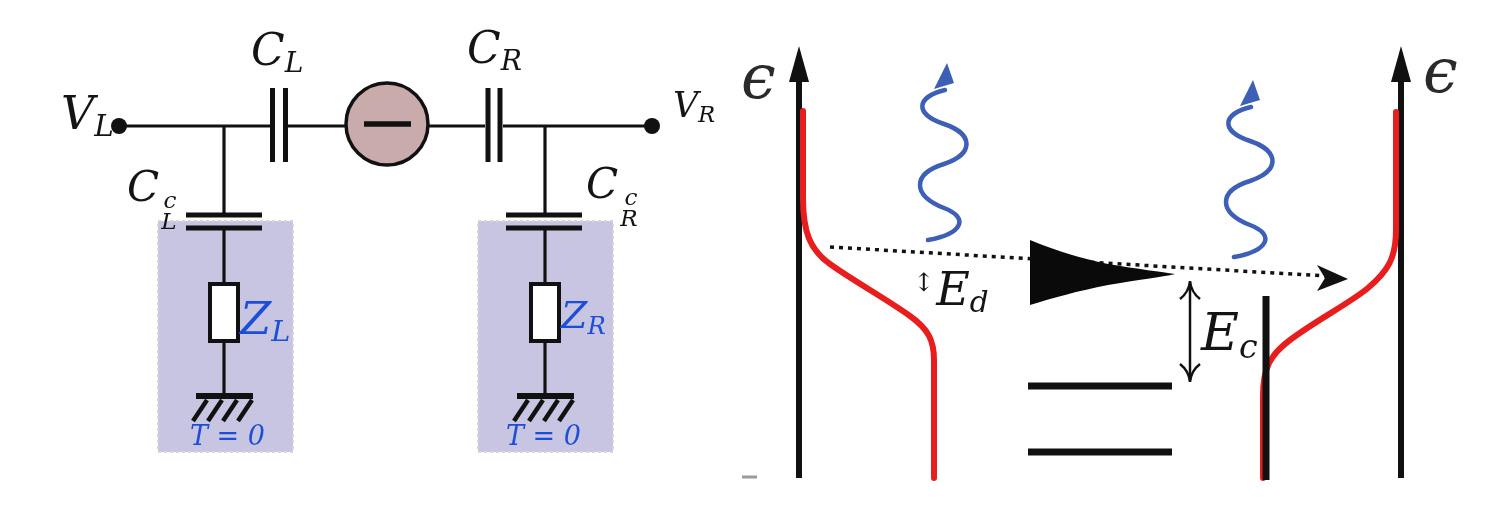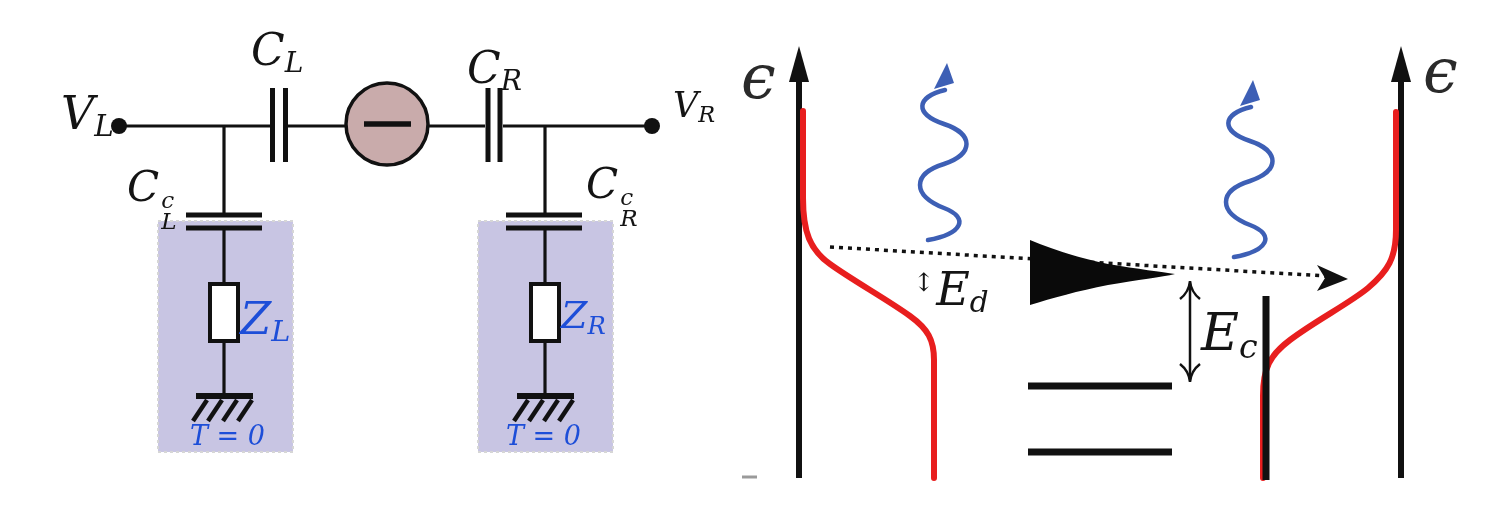--- a/index.html
+++ b/index.html
@@ -1,20 +1,20 @@
 <!DOCTYPE html>
 <html><head>
 <meta charset="utf-8">
 <style>
   html,body{margin:0;padding:0;background:#ffffff;}
   .figure{position:relative;width:1505px;height:515px;background:#ffffff;overflow:hidden;
           font-family:"DejaVu Serif","Liberation Serif",serif;}
   .layer{position:absolute;left:0;top:0;}
   .mlabel{position:absolute;font-family:"DejaVu Serif","Liberation Serif",serif;
-          font-style:italic;color:#141414;line-height:1;white-space:nowrap;}
+          font-style:italic;color:#141414;line-height:1;white-space:nowrap;text-align:right;}
   .mlabel .sub{font-size:0.64em;vertical-align:-0.24em;}
   .cstack{display:inline-flex;flex-direction:column;vertical-align:-0.30em;
           line-height:0.92;font-size:0.55em;margin-left:2px;}
   .cstack span{display:block;}
   .navy{color:#1d4ed8;}
   .prefix-arrow{font-style:normal;font-size:0.55em;position:relative;top:-14px;margin-right:2px;}
 </style>
 </head>
 <body>
 
@@ -119,21 +119,21 @@
                  C 974,154 974,134 944,124 C 914,114 916,97 945,90" fill="none" stroke-width="4.5" stroke-linecap="round" stroke="#3d5fb5"></path>
         <polygon points="947,63 934,89 954,83" fill="#3d5fb5"></polygon>
       </g>
     </g>
   </svg>
 
   <div class="mlabel" style="left:33px;top:90px;font-size:46px;margin-left:28px;"><span>V</span><span class="sub">L</span></div>
 
   <div class="mlabel" style="left:251px;top:28px;font-size:44px;"><span>C</span><span class="sub">L</span></div>
 
-  <div class="mlabel" style="left:467px;top:26px;font-size:44px;margin-top:20px;"><span>C</span><span class="sub">R</span></div>
+  <div class="mlabel" style="left:467px;top:26px;font-size:44px;"><span>C</span><span class="sub">R</span></div>
 
   <div class="mlabel" style="left:673px;top:88px;font-size:35px;"><span>V</span><span class="sub">R</span></div>
 
   <div class="mlabel" style="left:127px;top:166px;font-size:42px;"><span>C</span><span class="cstack">
         <span>c</span>
         <span>L</span>
       </span></div>
 
   <div class="mlabel" style="left:586px;top:163px;font-size:42px;"><span>C</span><span class="cstack">
         <span>c</span>

